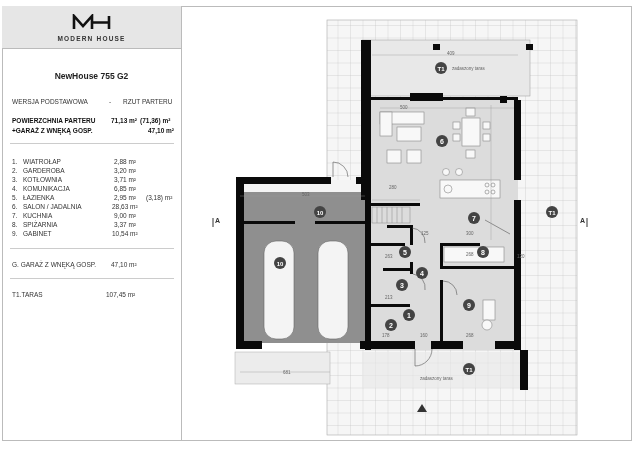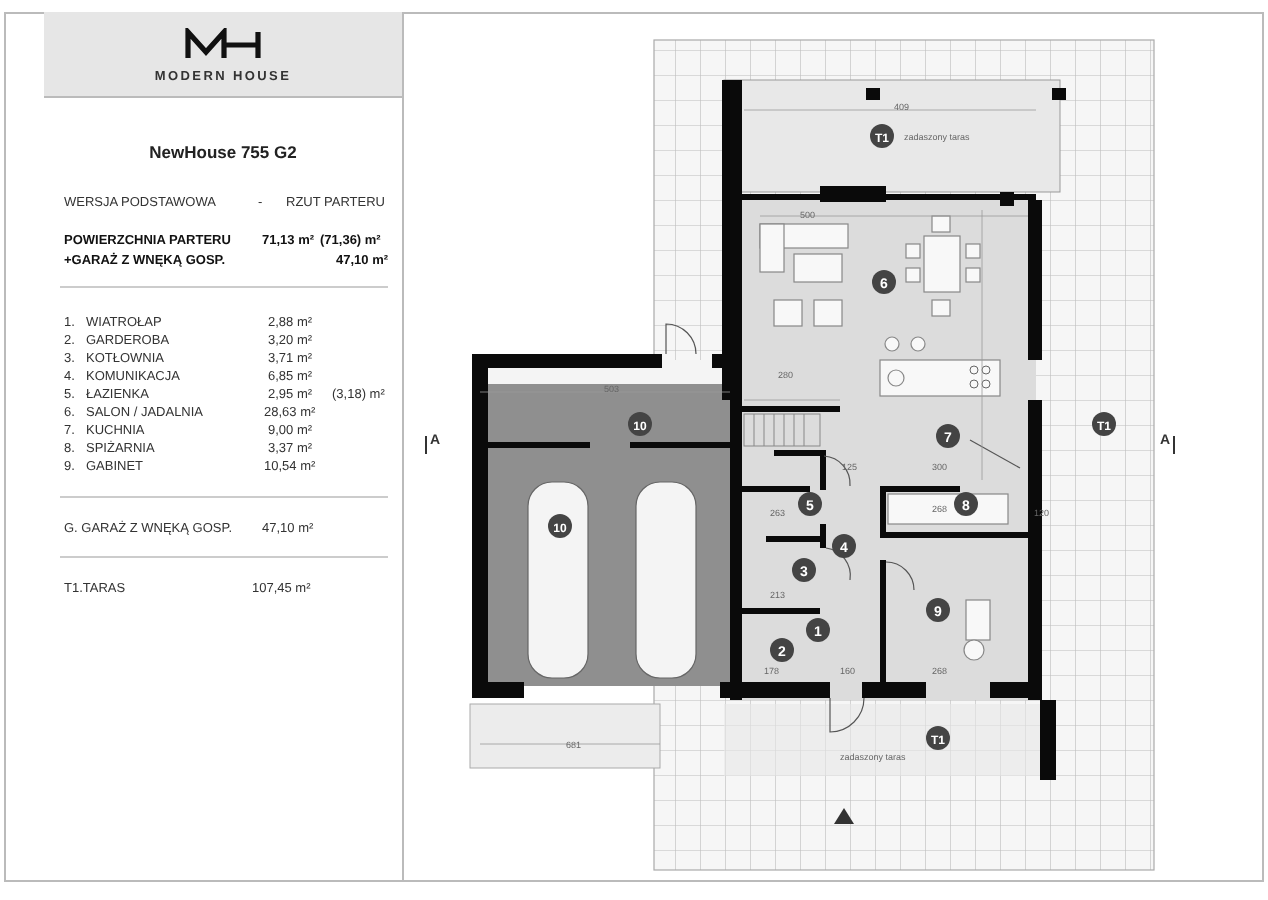--- a/index.html
+++ b/index.html
@@ -1,18 +1,18 @@
 <!DOCTYPE html>
 <html><head>
 <meta charset="utf-8">
 <style>
   html,body{margin:0;padding:0;background:#fff;}
   body{width:634px;height:450px;position:relative;overflow:hidden;font-family:"Liberation Sans",sans-serif;color:#222;}
   .frame{position:absolute;left:2px;top:6px;width:630px;height:435px;border:1px solid #bbb;box-sizing:border-box;}
-  .panel{position:absolute;left:2px;top:6px;width:180px;height:435px;border-right:1px solid #bbb;box-sizing:border-box;margin-left:20px;}
+  .panel{position:absolute;left:2px;top:6px;width:180px;height:435px;border-right:1px solid #bbb;box-sizing:border-box;}
   .logo-box{position:absolute;left:0;top:0;width:179px;height:42px;background:#e6e6e6;border-bottom:1px solid #bbb;}
   .logo-mark{position:absolute;left:70px;top:8px;width:40px;height:16px;}
   .logo-text{position:absolute;left:0;width:179px;top:29px;text-align:center;font-size:6.5px;letter-spacing:1.2px;font-weight:bold;color:#333;}
   .title{position:absolute;left:0;width:179px;top:65px;text-align:center;font-size:8.5px;font-weight:bold;}
   .row{position:absolute;font-size:6.5px;color:#333;white-space:nowrap;}
   .b{font-weight:bold;color:#111;}
   .sep{position:absolute;left:8px;width:164px;height:1px;background:#ccc;}
   .plan{position:absolute;left:0;top:0;width:634px;height:450px;}
   .lbl{position:absolute;font-size:4.5px;color:#666;}
   .sect{position:absolute;font-size:7px;font-weight:bold;color:#333;}

